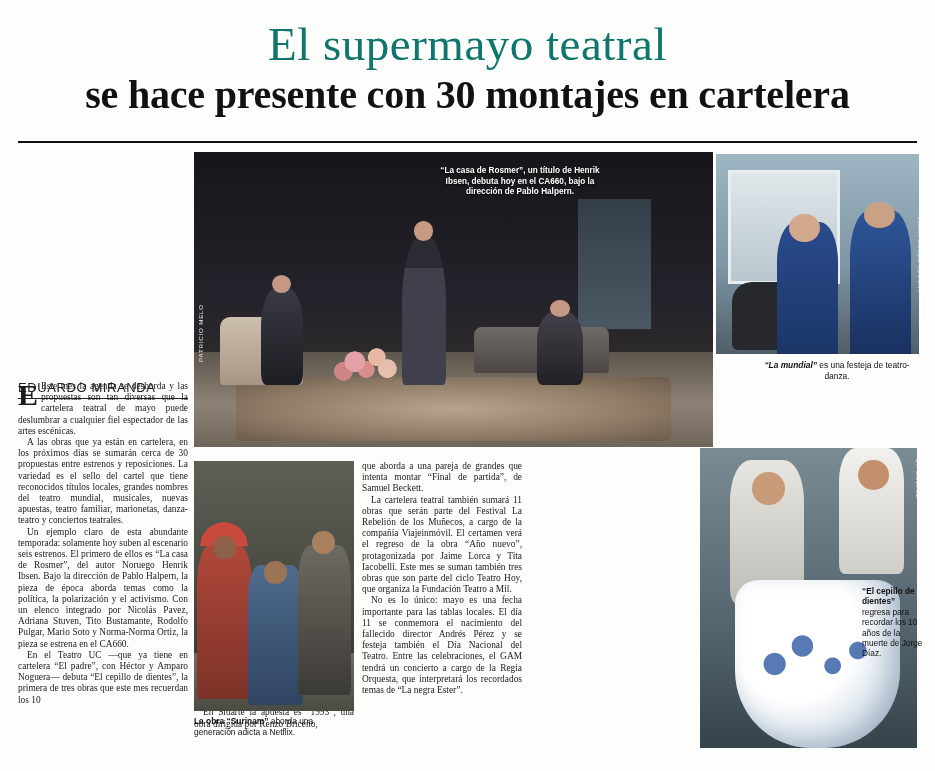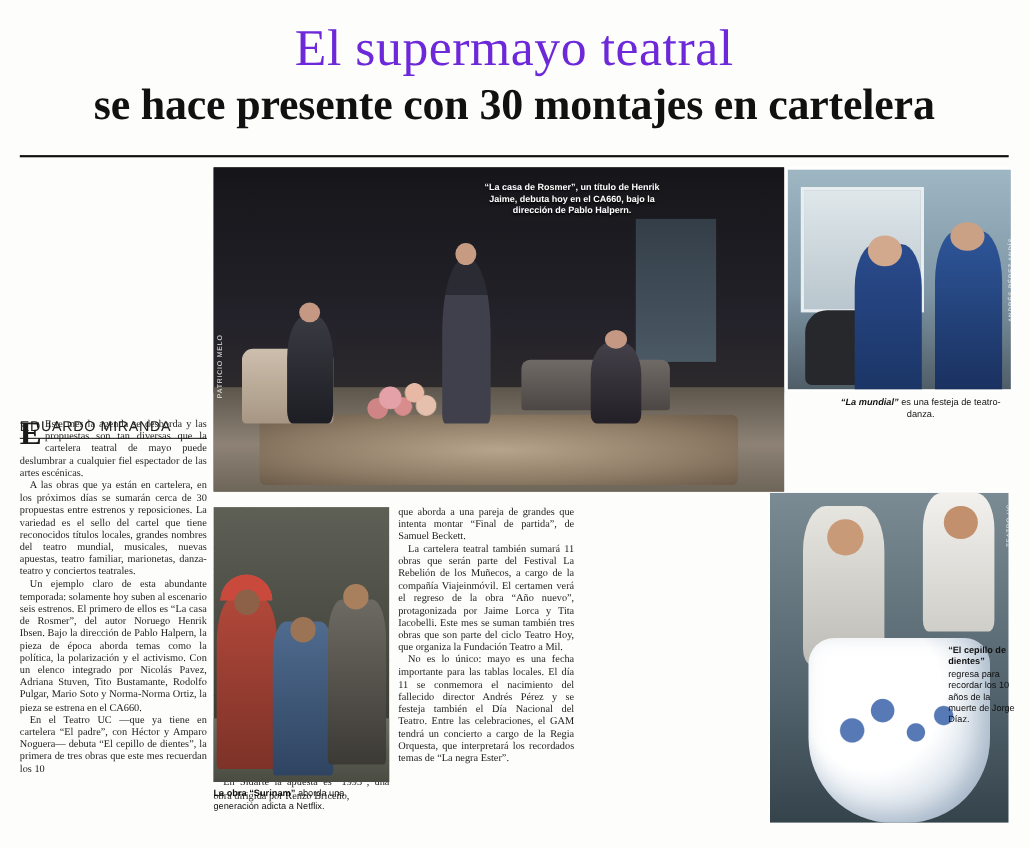--- a/index.html
+++ b/index.html
@@ -26,21 +26,21 @@
     position: absolute;
     left: 0;
     top: 18px;
     width: 935px;
     text-align: center;
   }
   .headline-top {
     font-family: "Liberation Serif", serif;
     font-size: 47px;
     line-height: 52px;
-    color: #6d28d9;
+    color: #0f766e;
     letter-spacing: 0.5px;
     font-weight: 400;
   }
   .headline-bottom {
     font-family: "Liberation Serif", serif;
     font-size: 40px;
     line-height: 46px;
     color: #111111;
     font-weight: 700;
     margin-top: 2px;
@@ -324,21 +324,21 @@
     <div class="fig woman-center">
         <span class="head"></span>
       </div>
     <div class="fig man-right">
         <span class="head"></span>
       </div>
   </div>
   <div class="photo-credit-v">PATRICIO MELO</div>
 
   <div class="caption-overlay cap-rosmer">
-    <b>“La casa de Rosmer”,</b><span> un título de Henrik Jaime, debuta hoy en el CA660, bajo la dirección de Pablo Halpern.</span>
+    <b>“La casa de Rosmer”,</b><span> un título de Henrik Ibsen, debuta hoy en el CA660, bajo la dirección de Pablo Halpern.</span>
   </div>
 
   <div class="photo photo-tr">
     <div class="tr-bg"></div>
     <div class="tr-mirror"></div>
     <div class="tr-chair"></div>
     <div class="tr-person-a"></div>
     <div class="tr-head-a"></div>
     <div class="tr-person-b"></div>
     <div class="tr-head-b"></div>

